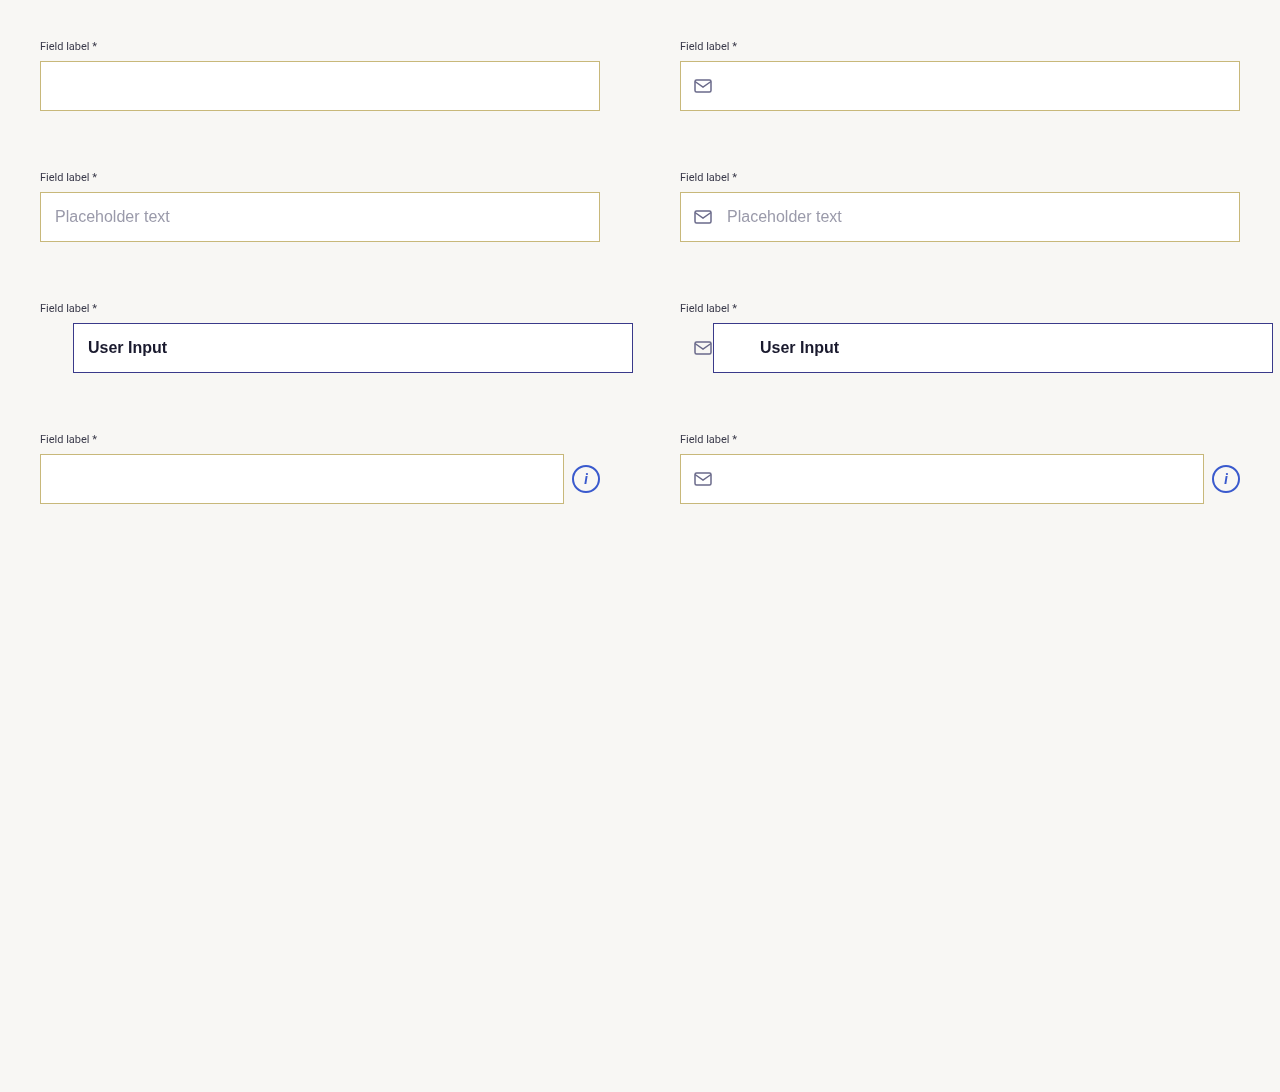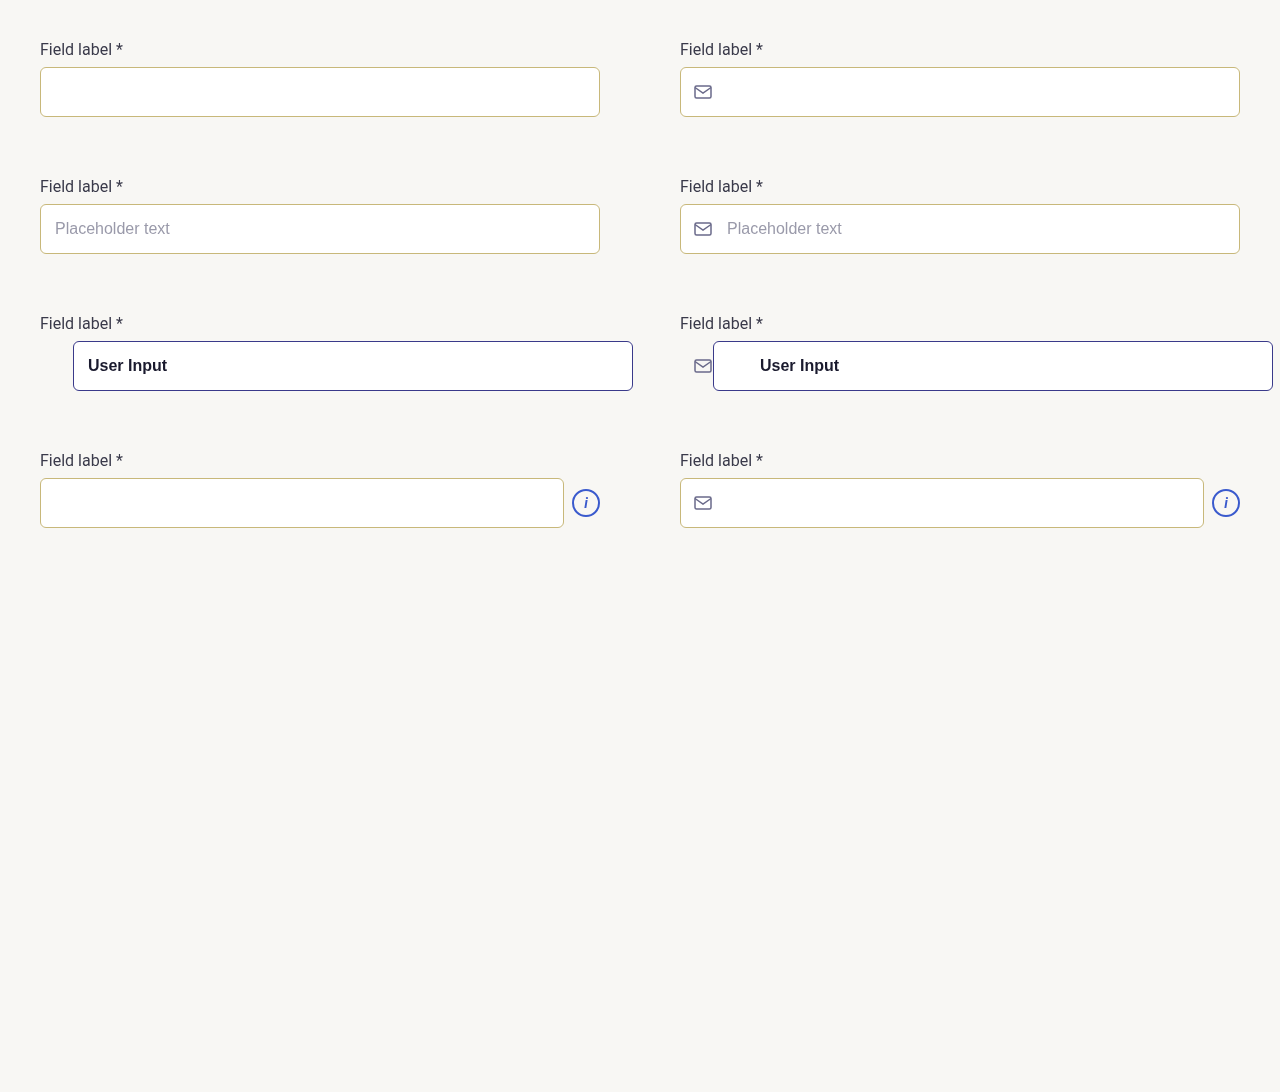--- a/index.html
+++ b/index.html
@@ -23,36 +23,36 @@
       max-width: 1200px;
     }
 
     .field-group {
       display: flex;
       flex-direction: column;
       gap: 8px;
     }
 
     .field-label {
-      font-size: 16px;
+      font-size: 11px;
       color: #3a3a4a;
       font-weight: 400;
     }
 
     .input-wrapper {
       display: flex;
       align-items: center;
       gap: 8px;
     }
 
     .input-field {
       width: 100%;
       height: 50px;
       border: 1.5px solid #c8b87a;
-      border-radius: 6px;
+      border-radius: 0;
       padding: 12px 14px;
       font-size: 16px;
       color: #1a1a2e;
       background: #ffffff;
       outline: none;
     }
 
     .input-field.with-icon {
       padding-left: 46px;
     }

